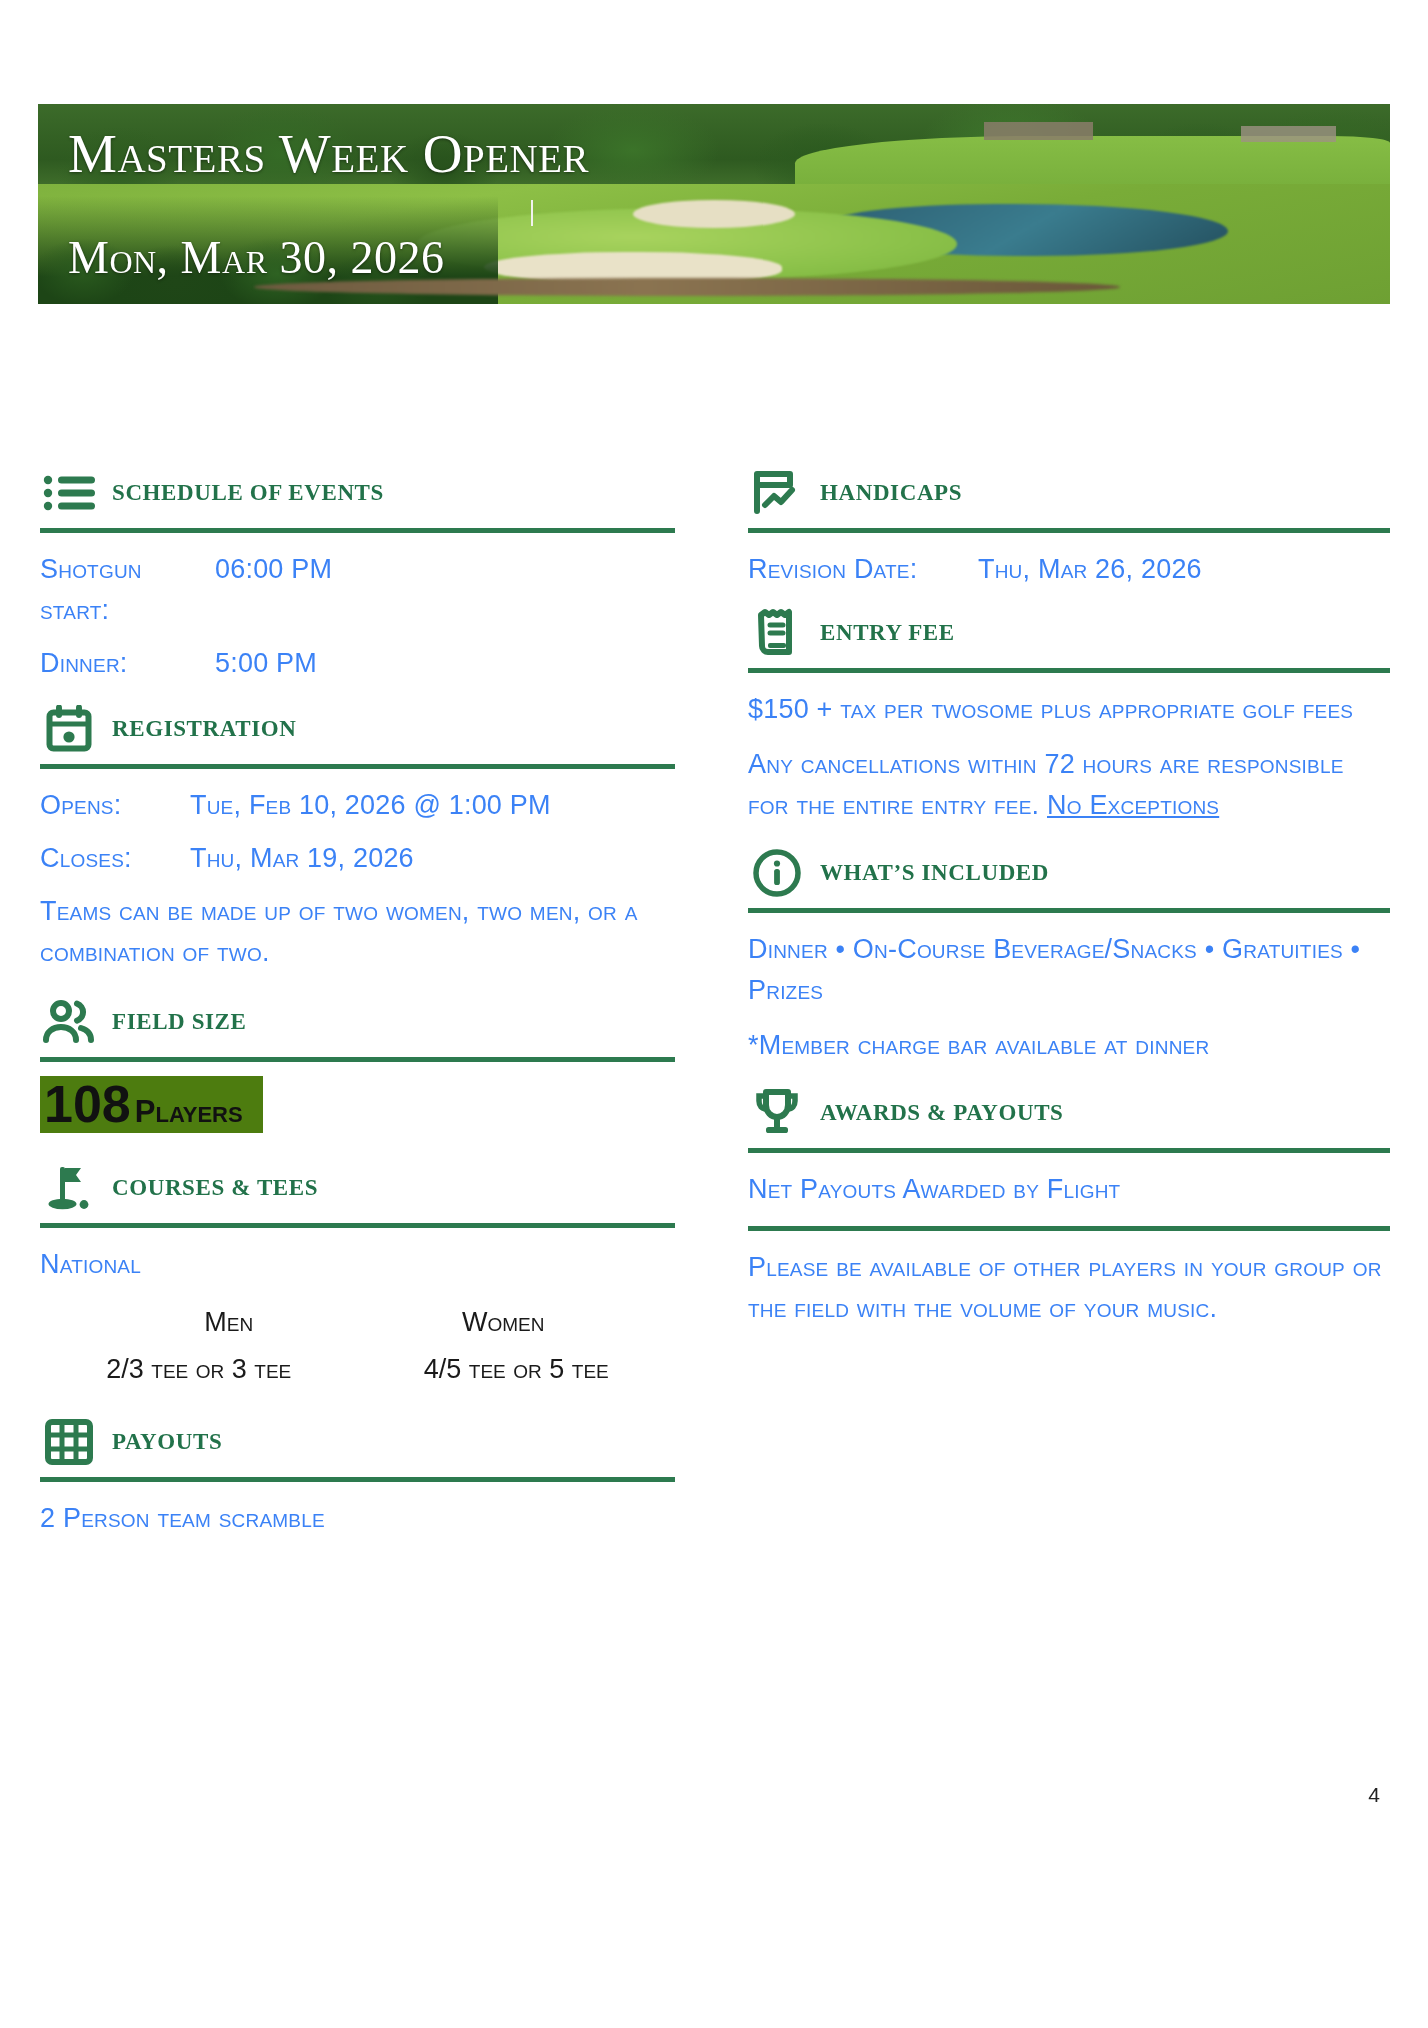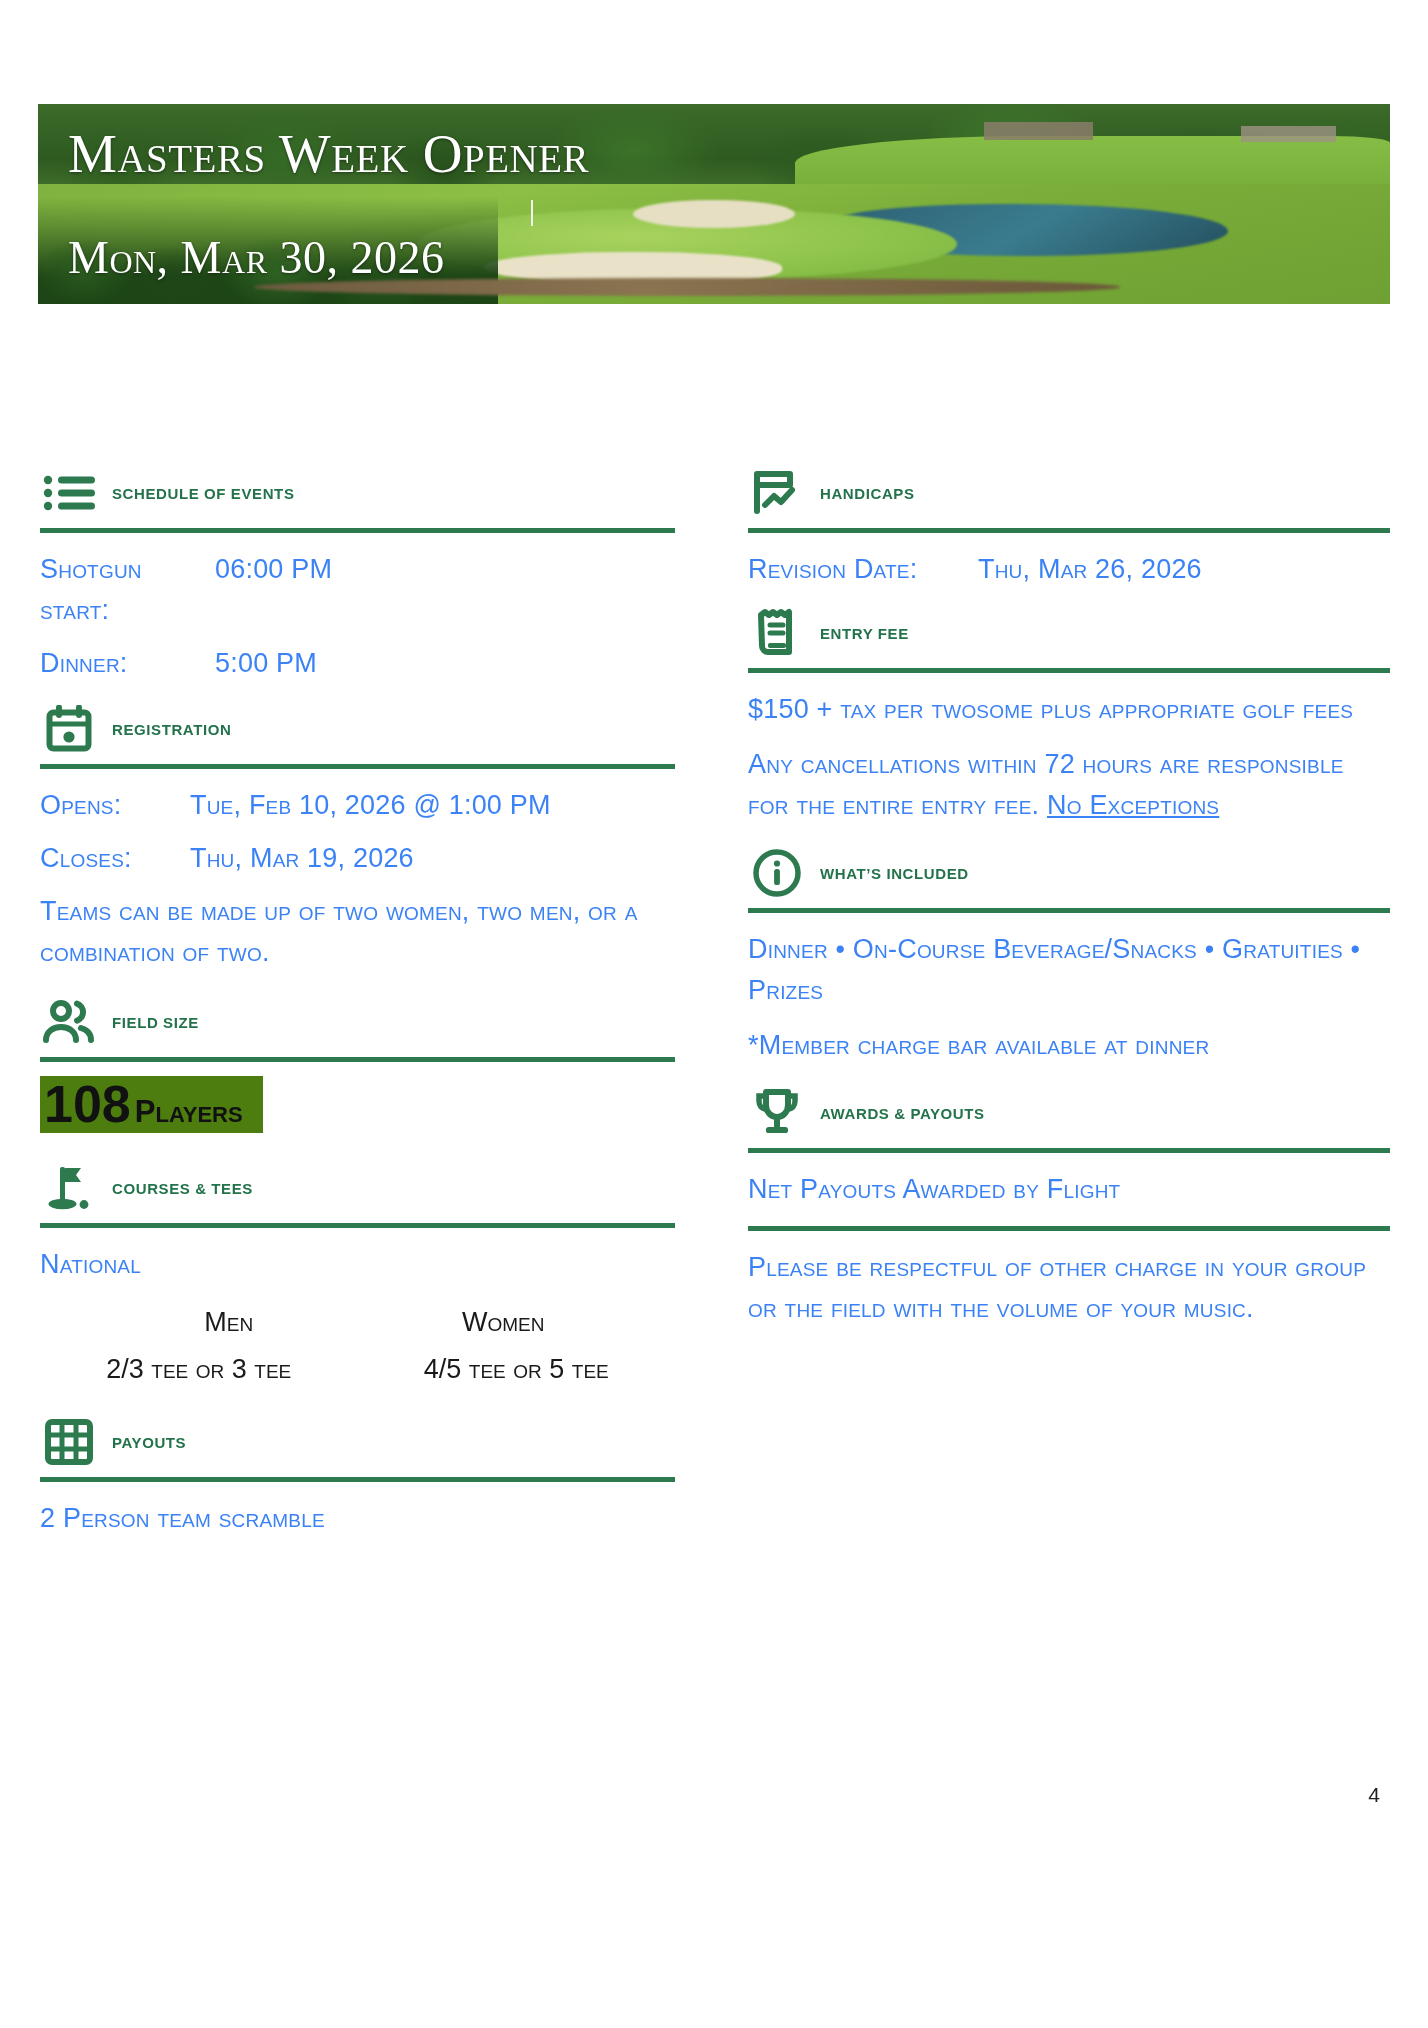--- a/index.html
+++ b/index.html
@@ -182,23 +182,23 @@
     width: 58px;
     height: 56px;
     flex: 0 0 58px;
     display: flex;
     align-items: center;
     justify-content: center;
     color: #2d7a4f;
   }
   .sec-icon svg { display: block; }
   .sec-title {
-    font-family: Liberation Sans, sans-serif;
+    font-family: Liberation Serif, serif;
     font-weight: bold;
-    font-size: 15px;
+    font-size: 23px;
     letter-spacing: .6px;
     color: #22724a;
     white-space: nowrap;
   }
   .rule {
     height: 5px;
     background: #2d7a4f;
     margin-top: 4px;
     margin-bottom: 16px;
   }
@@ -491,20 +491,20 @@
           </svg>
         </span>
         <span class="sec-title">AWARDS &amp; PAYOUTS</span>
       </div>
       <div class="rule"></div>
       <p class="sc para para-last">Net Payouts Awarded by Flight</p>
     </div>
 
     <div style="margin-top:16px;">
       <div class="rule"></div>
-      <p class="sc para para-last">Please be respectful of other charge in your group or the field with the volume of your music.</p>
+      <p class="sc para para-last">Please be available of other players in your group or the field with the volume of your music.</p>
     </div>
 
   </div>
 
   <div class="page-num">4</div>
 
 </div>
 
 </body></html>

